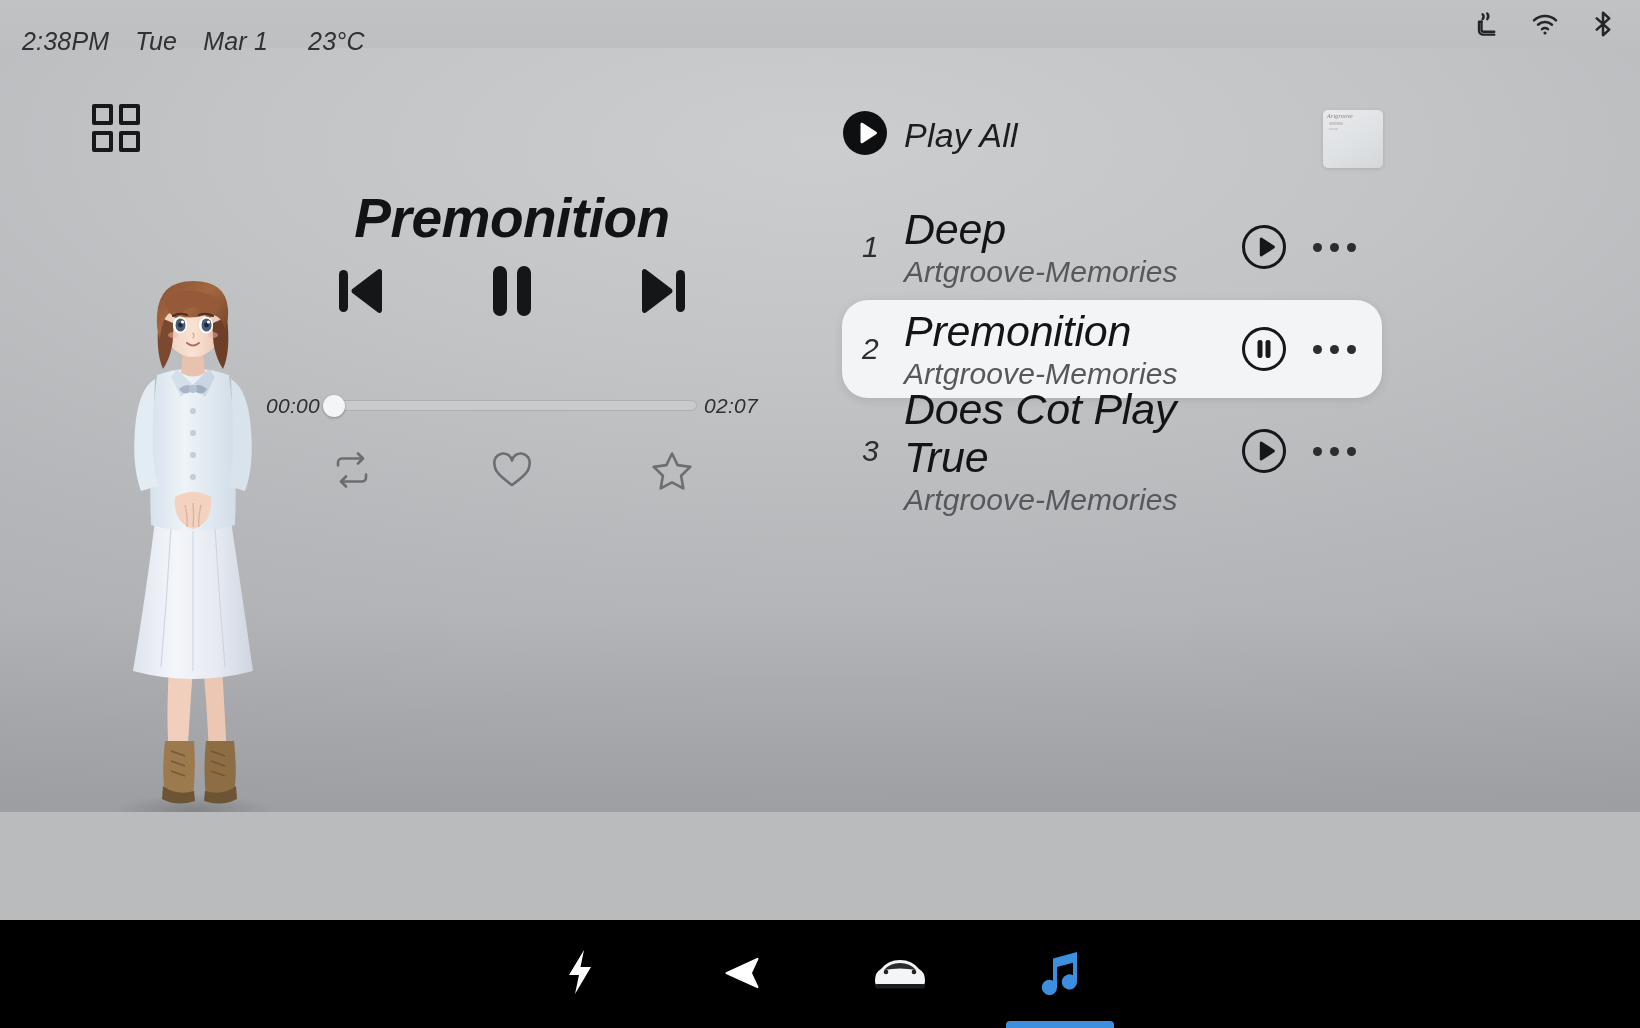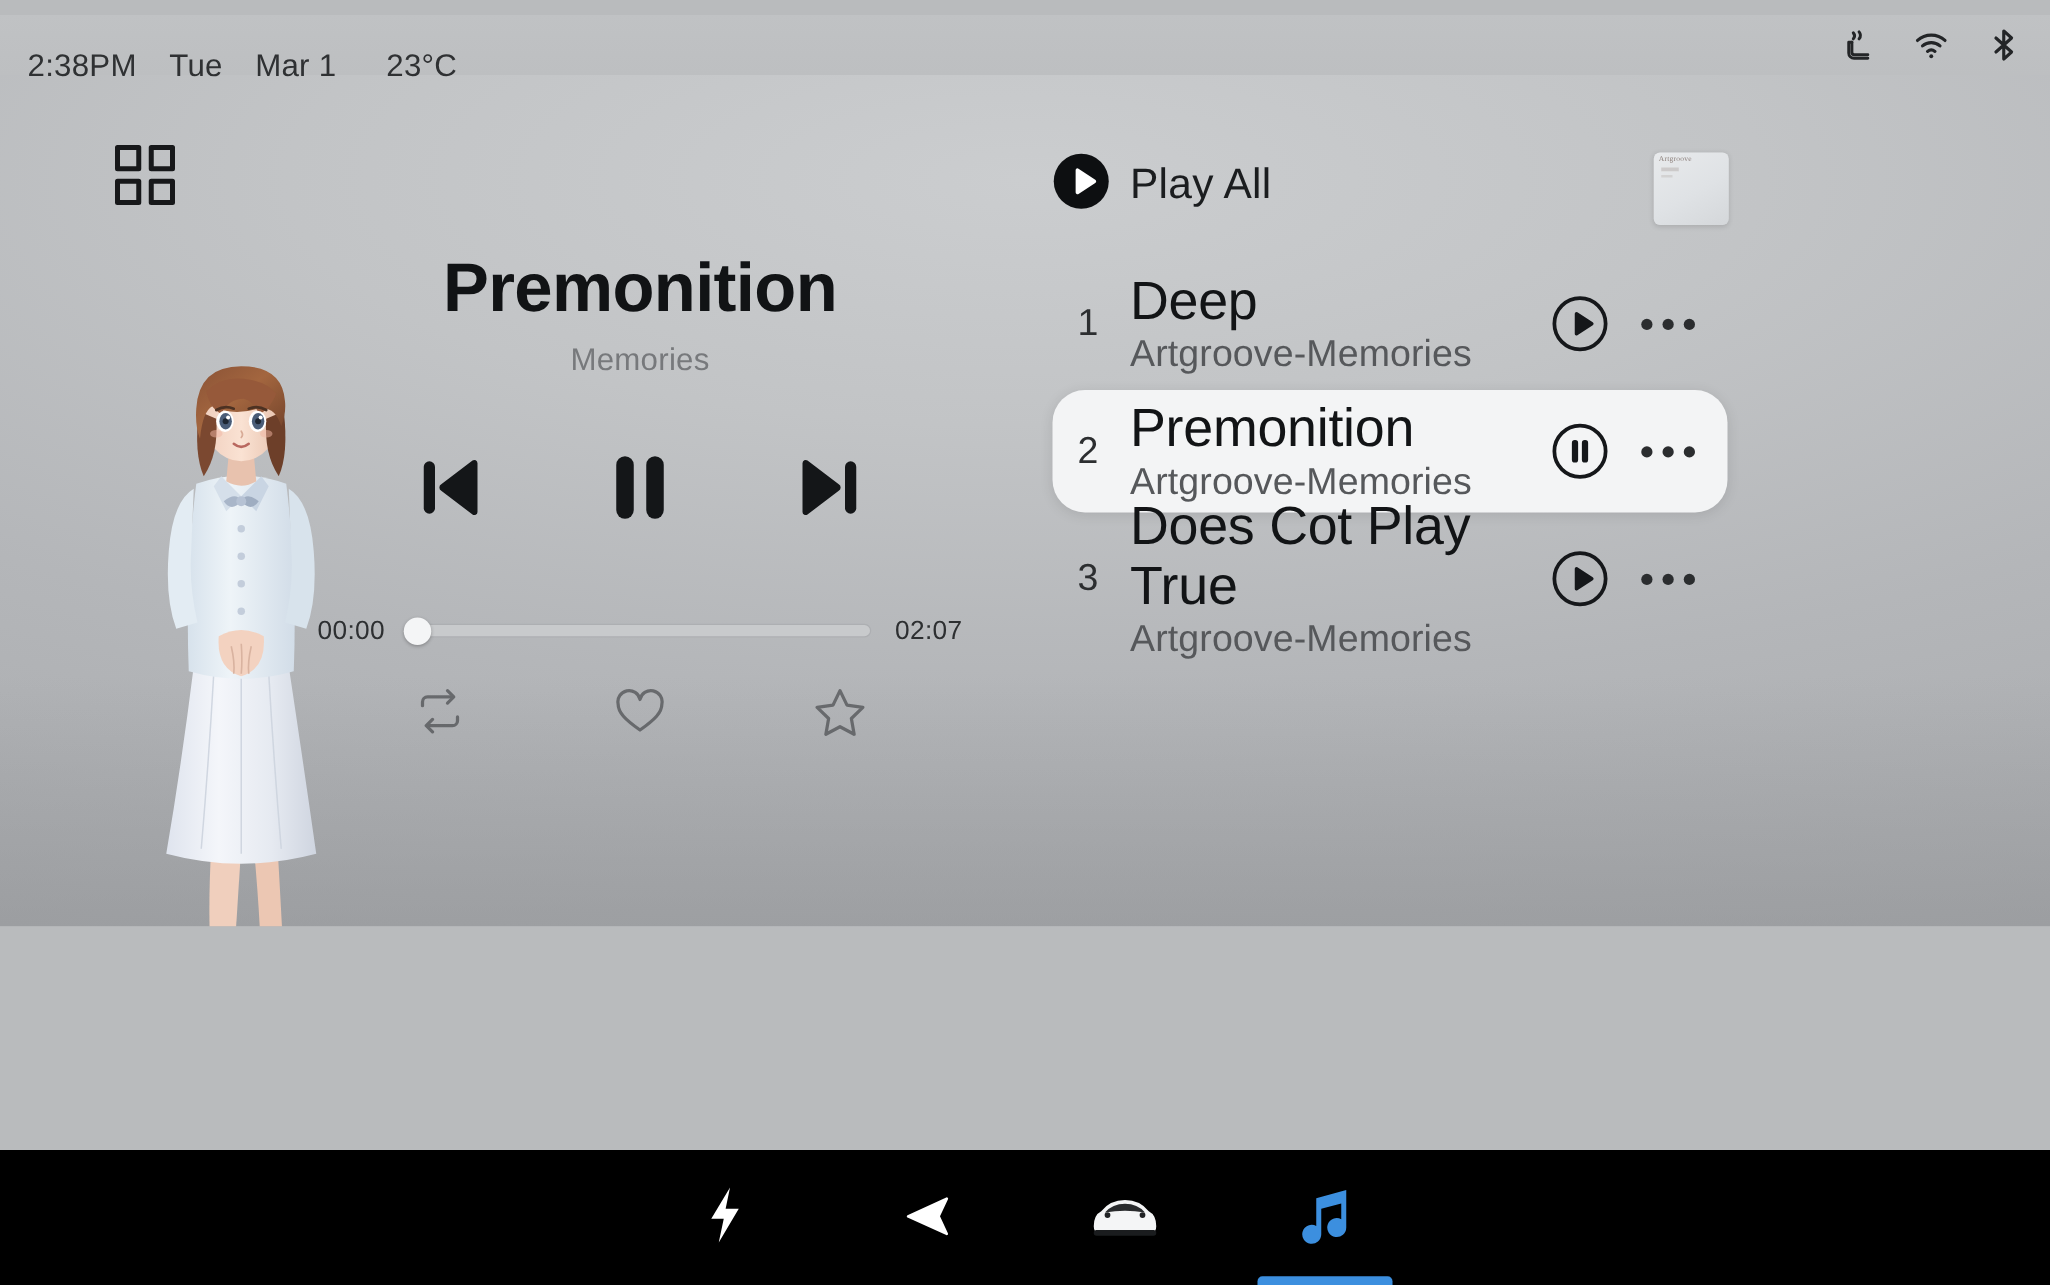--- a/index.html
+++ b/index.html
@@ -5,24 +5,25 @@
   * { margin:0; padding:0; box-sizing:border-box; }
   html,body { width:1640px; height:1028px; overflow:hidden; }
   body {
     font-family: "Liberation Sans", sans-serif;
     background:#b9bbbd;
     position:relative;
   }
 
   
   #screen {
-    position:absolute; left:0; top:12px; width:1640px; height:729px;
+    position:absolute; left:0; top:0; width:1640px; height:812px;
     background:
       radial-gradient(120% 90% at 50% 18%, #cbcdcf 0%, #c2c4c6 30%, #b4b6b9 62%, #a8aaad 100%);
     overflow:hidden;
+    font-style:italic;
   }
   #screen:after{
     content:""; position:absolute; left:0; right:0; bottom:0; height:200px;
     background:linear-gradient(to bottom, rgba(150,152,155,0) 0%, rgba(146,148,151,.55) 100%);
     pointer-events:none;
   }
 
   
   #statusbar {
     position:absolute; left:0; top:0; width:1640px; height:48px;
@@ -54,21 +55,21 @@
   #player { position:absolute; left:232px; top:190px; width:560px; z-index:10; text-align:center; }
   #song-title {
     font-size:55px; font-weight:bold; color:#111315; letter-spacing:-.5px;
     line-height:1.05; margin-bottom:14px;
   }
   #album-name { font-size:25px; color:#77797c; letter-spacing:.2px; margin-bottom:58px; }
 
   #transport { display:flex; align-items:center; justify-content:center; gap:98px; margin-bottom:74px; }
   .tbtn { cursor:pointer; display:flex; align-items:center; justify-content:center; }
 
-  #progress-row { display:flex; align-items:center; justify-content:center; gap:18px; margin-bottom:32px; }
+  #progress-row { display:flex; align-items:center; justify-content:center; gap:6px; margin-bottom:32px; }
   .time { font-size:21px; color:#2d2f31; letter-spacing:.3px; min-width:56px; }
   #track {
     position:relative; width:370px; height:11px; border-radius:6px;
     background:#c8cacc; border:1px solid #adafb2; cursor:pointer;
   }
   #thumb {
     position:absolute; left:-5px; top:50%; transform:translateY(-50%);
     width:22px; height:22px; border-radius:50%;
     background:#f4f5f6; box-shadow:0 1px 3px rgba(0,0,0,.28);
     cursor:pointer;
@@ -272,21 +273,20 @@
 
       <path d="M88 68 q2 3 0 5" stroke="#d8ab97" stroke-width="1.4" fill="none" stroke-linecap="round"></path>
       <path d="M82 78 q6 5 12 0" stroke="#b9685f" stroke-width="2" fill="none" stroke-linecap="round"></path>
       <ellipse cx="68" cy="70" rx="5" ry="3" fill="#f2b6a4" opacity=".5"></ellipse>
       <ellipse cx="108" cy="70" rx="5" ry="3" fill="#f2b6a4" opacity=".5"></ellipse>
     </svg>
   </div>
 
   <div id="player">
     <div id="song-title">Premonition</div>
-    <div id="album-name">Memories</div>
 
     <div id="transport">
       <div class="tbtn">
         <svg width="52" height="54" viewBox="0 0 52 54">
           <rect x="4" y="6" width="9" height="42" rx="4.5" fill="#141618"></rect>
           <path d="M47 7.5 v39 a2.6 2.6 0 0 1-4 2.1 L18 29.6 a3 3 0 0 1 0-5.2 L43 5.4 a2.6 2.6 0 0 1 4 2.1z" fill="#141618"></path>
         </svg>
       </div>
       <div class="tbtn">
         <svg width="54" height="58" viewBox="0 0 54 58">

